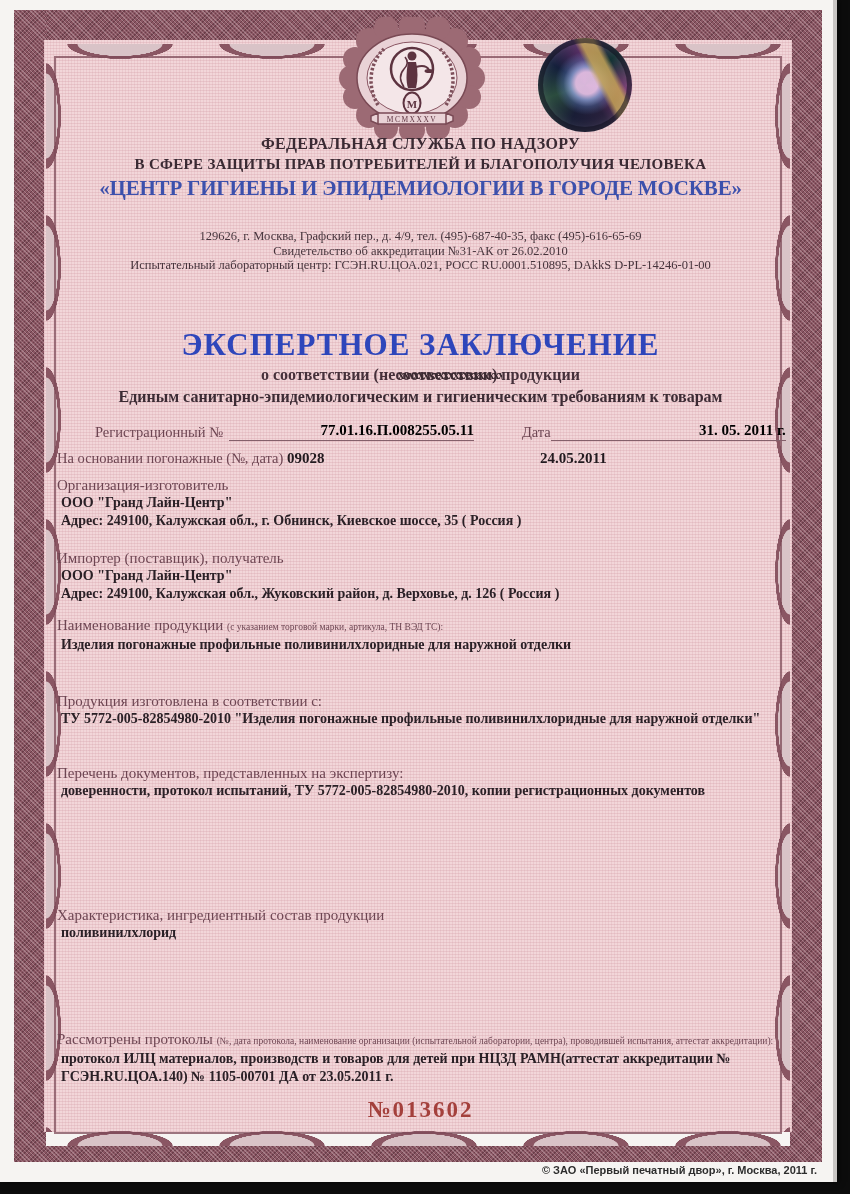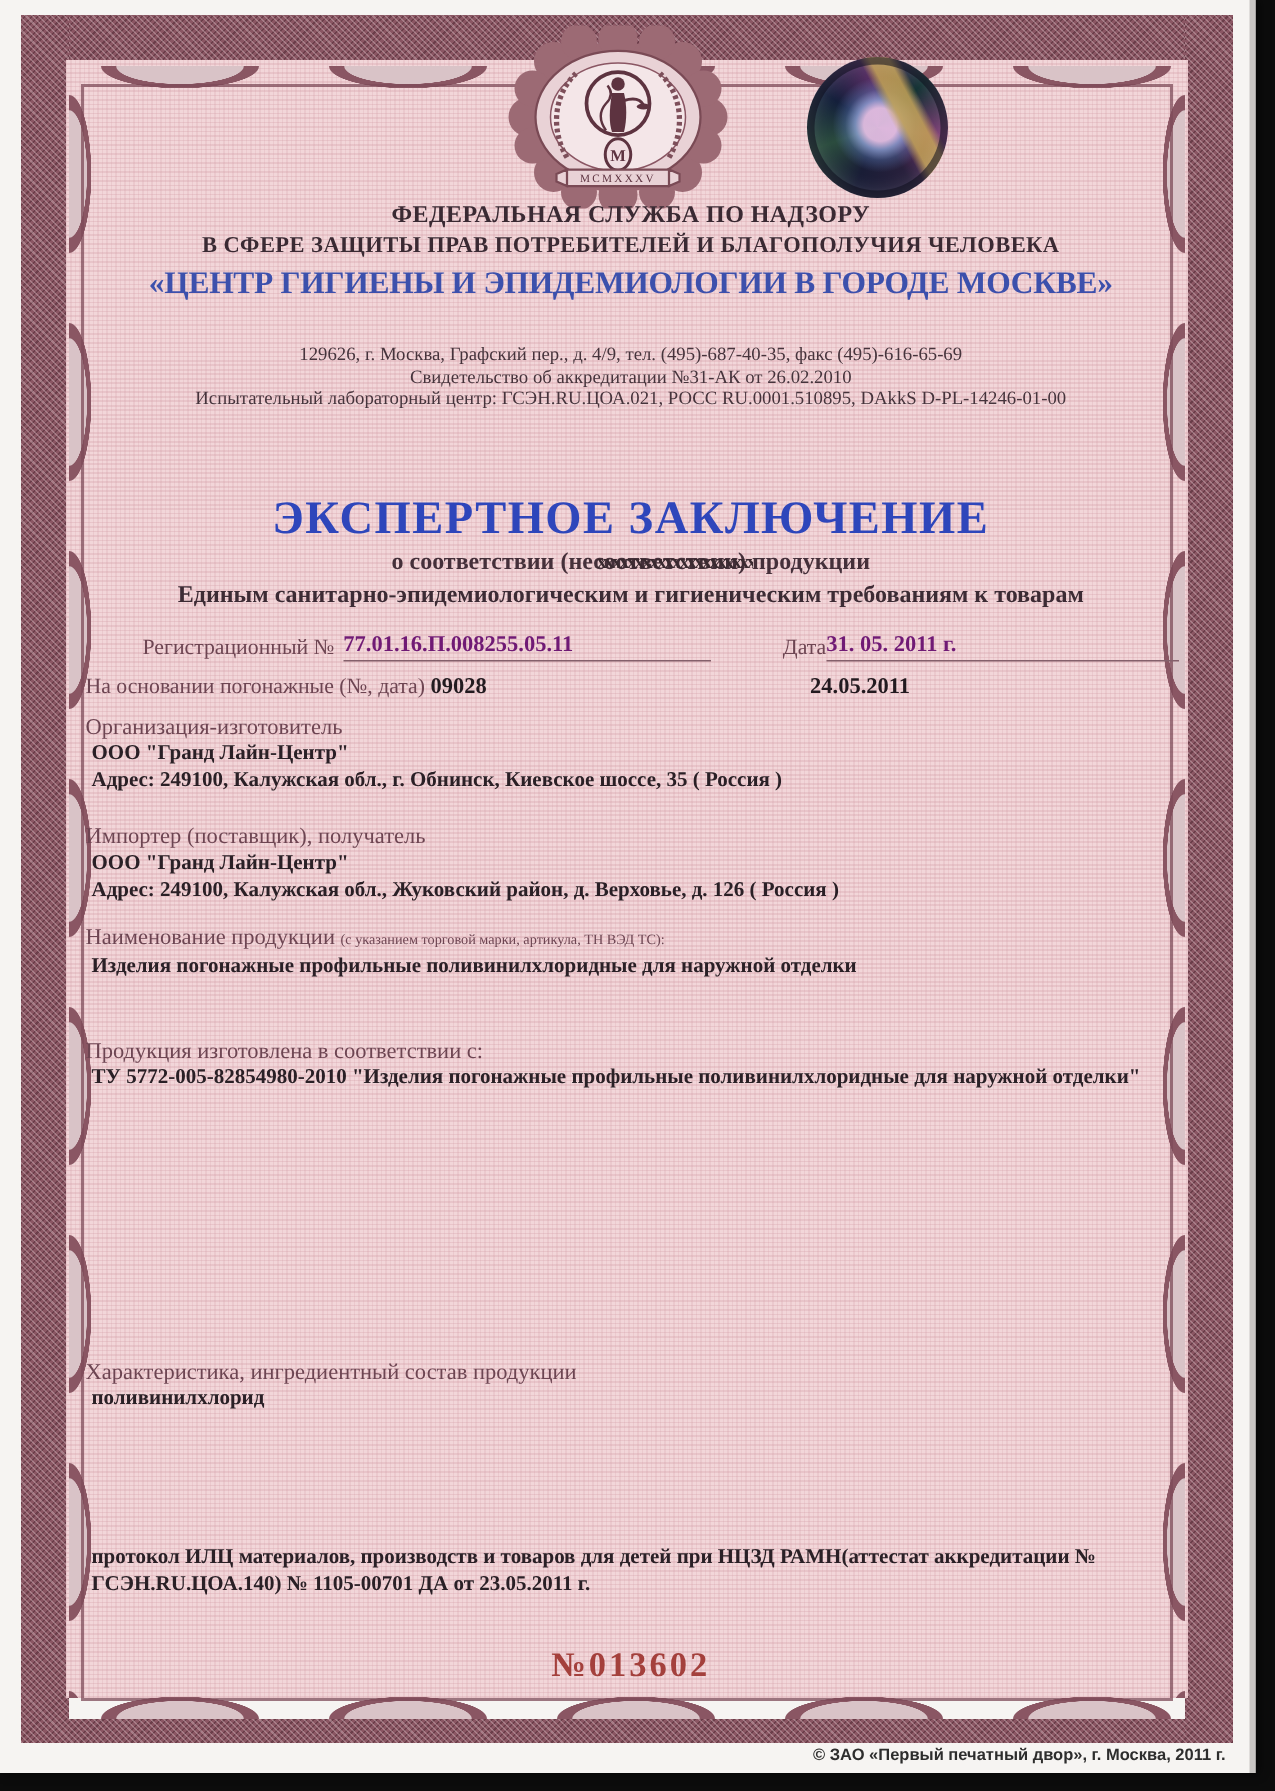--- a/index.html
+++ b/index.html
@@ -56,21 +56,21 @@
   .org-blue .l2{font-size:21px;}
   .contact{top:229px;font-size:12.5px;color:#46343c;line-height:14.5px;}
   .title-main{top:327px;color:#2e46bb;font-weight:bold;font-size:31px;letter-spacing:1px;}
   .sub1{top:366px;font-weight:bold;font-size:16px;color:#45303a;}
   .struck{position:relative;display:inline-block;}
   .xover{position:absolute;left:-3px;right:-10px;top:50%;transform:translateY(-52%);
          font-size:13px;letter-spacing:-1.5px;color:#3a2a30;white-space:nowrap;overflow:hidden;font-weight:bold;margin-left:22px;}
   .sub2{top:388px;font-weight:bold;font-size:16px;color:#3c2b34;}
 
   .reg-row{top:422px;left:95px;display:flex;align-items:flex-end;font-size:14.5px;color:#6d4552;}
-  .uval{border-bottom:1px solid #84606b;text-align:left;font-weight:bold;color:#701a75;font-size:15px;padding-bottom:1px;}
+  .uval{border-bottom:1px solid #84606b;text-align:right;font-weight:bold;color:#000000;font-size:15px;padding-bottom:1px;}
   .u1{width:245px;margin-left:6px;}
   .date-lbl{margin-left:48px;}
   .u2{width:235px;}
   .app-row{top:450px;font-size:14.5px;color:#6d4552;}
   .app-row b{color:#221a1f;font-size:15px;}
   .app-val{}
   .app-date{position:absolute;left:483px;top:0;}
 
   .sec{position:absolute;left:57px;right:45px;}
   .sec-label{font-size:15px;color:#6d4552;line-height:18px;}
@@ -188,27 +188,32 @@
   <div class="sec" style="top:616px;">
     <div class="sec-label"><span>Наименование продукции</span> <span class="note">(с указанием торговой марки, артикула, ТН ВЭД ТС):</span></div>
     <div class="sec-line">Изделия погонажные профильные поливинилхлоридные для наружной отделки</div>
   </div>
 
   <div class="sec" style="top:692px;">
     <div class="sec-label"><span>Продукция изготовлена в соответствии с:</span> </div>
     <div class="sec-line">ТУ 5772-005-82854980-2010 "Изделия погонажные профильные поливинилхлоридные для наружной отделки"</div>
   </div>
 
+  <div class="sec" style="top:764px;">
+    <div class="sec-label"><span>Перечень документов, представленных на экспертизу:</span> </div>
+    <div class="sec-line">доверенности, протокол испытаний, ТУ 5772-005-82854980-2010, копии регистрационных документов</div>
+  </div>
 
   <div class="sec" style="top:906px;">
     <div class="sec-label"><span>Характеристика, ингредиентный состав продукции</span> </div>
     <div class="sec-line">поливинилхлорид</div>
   </div>
 
   <div class="sec" style="top:1030px;">
+    <div class="sec-label"><span>Рассмотрены протоколы</span> <span class="note">(№, дата протокола, наименование организации (испытательной лаборатории, центра), проводившей испытания, аттестат аккредитации):</span></div>
     <div class="sec-line">протокол ИЛЦ материалов, производств и товаров для детей при НЦЗД РАМН(аттестат аккредитации № ГСЭН.RU.ЦОА.140) № 1105-00701 ДА от 23.05.2011 г.</div>
   </div>
 
   <div class="abs center serial">№013602</div>
 
   <div class="copyright">© ЗАО «Первый печатный двор»,  г. Москва,  2011 г.</div>
 
 </div>
 
 </body></html>

